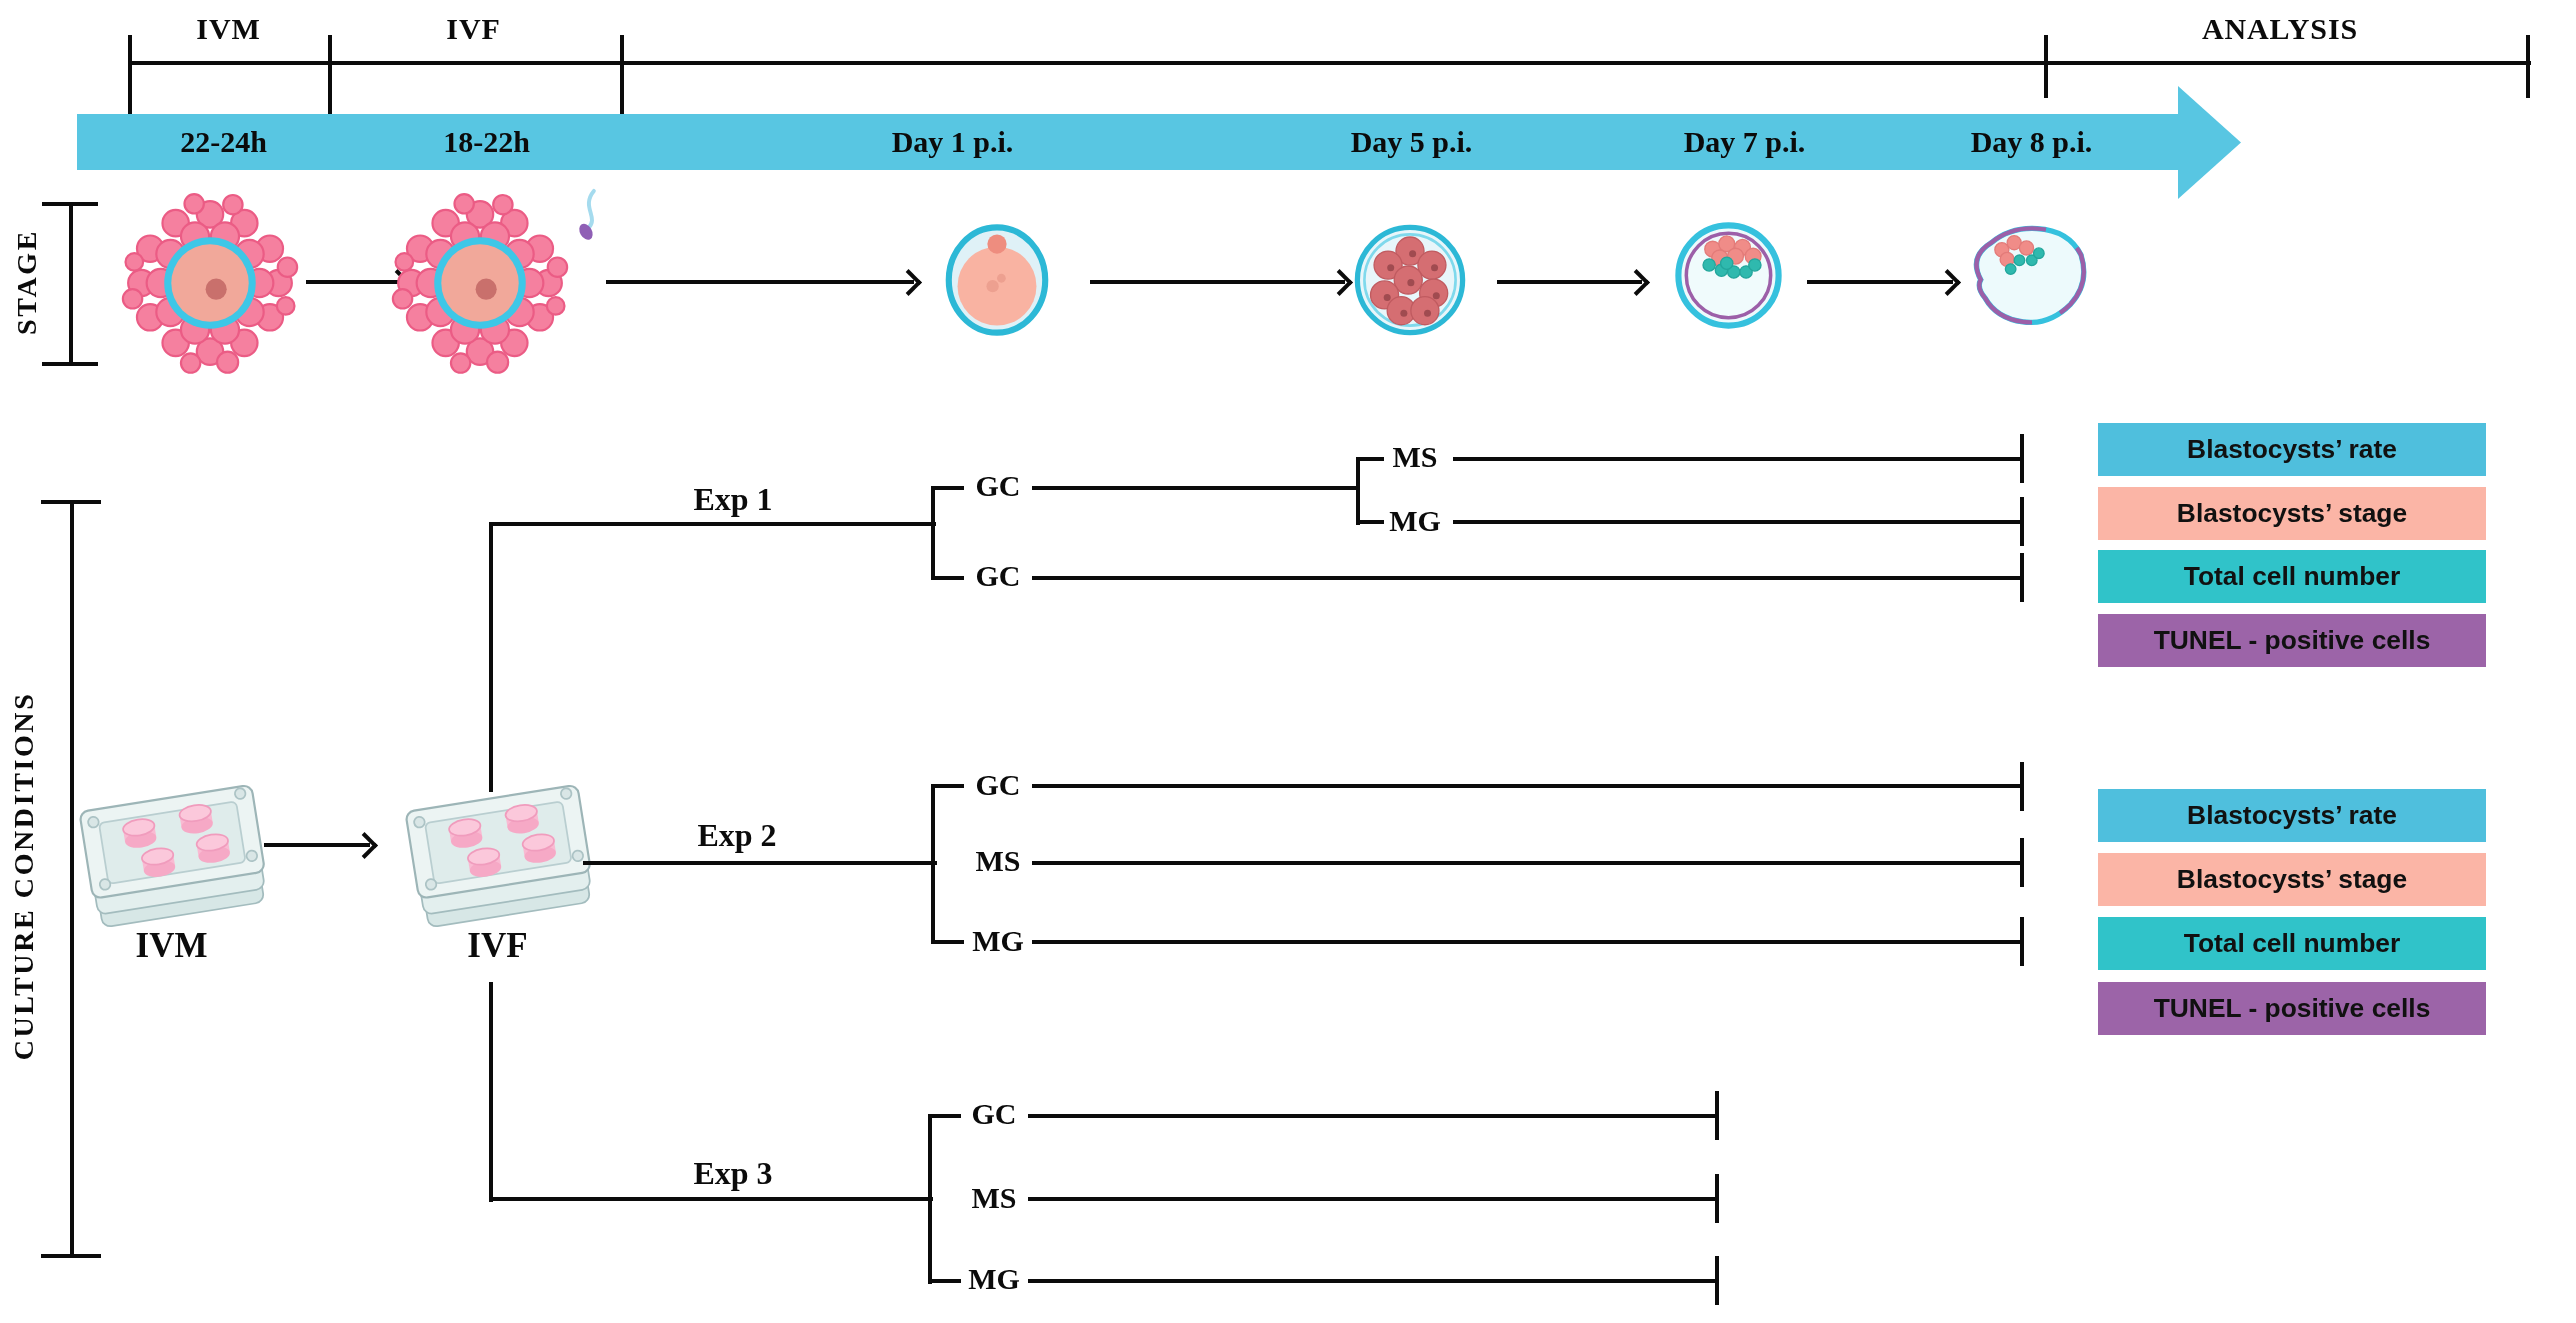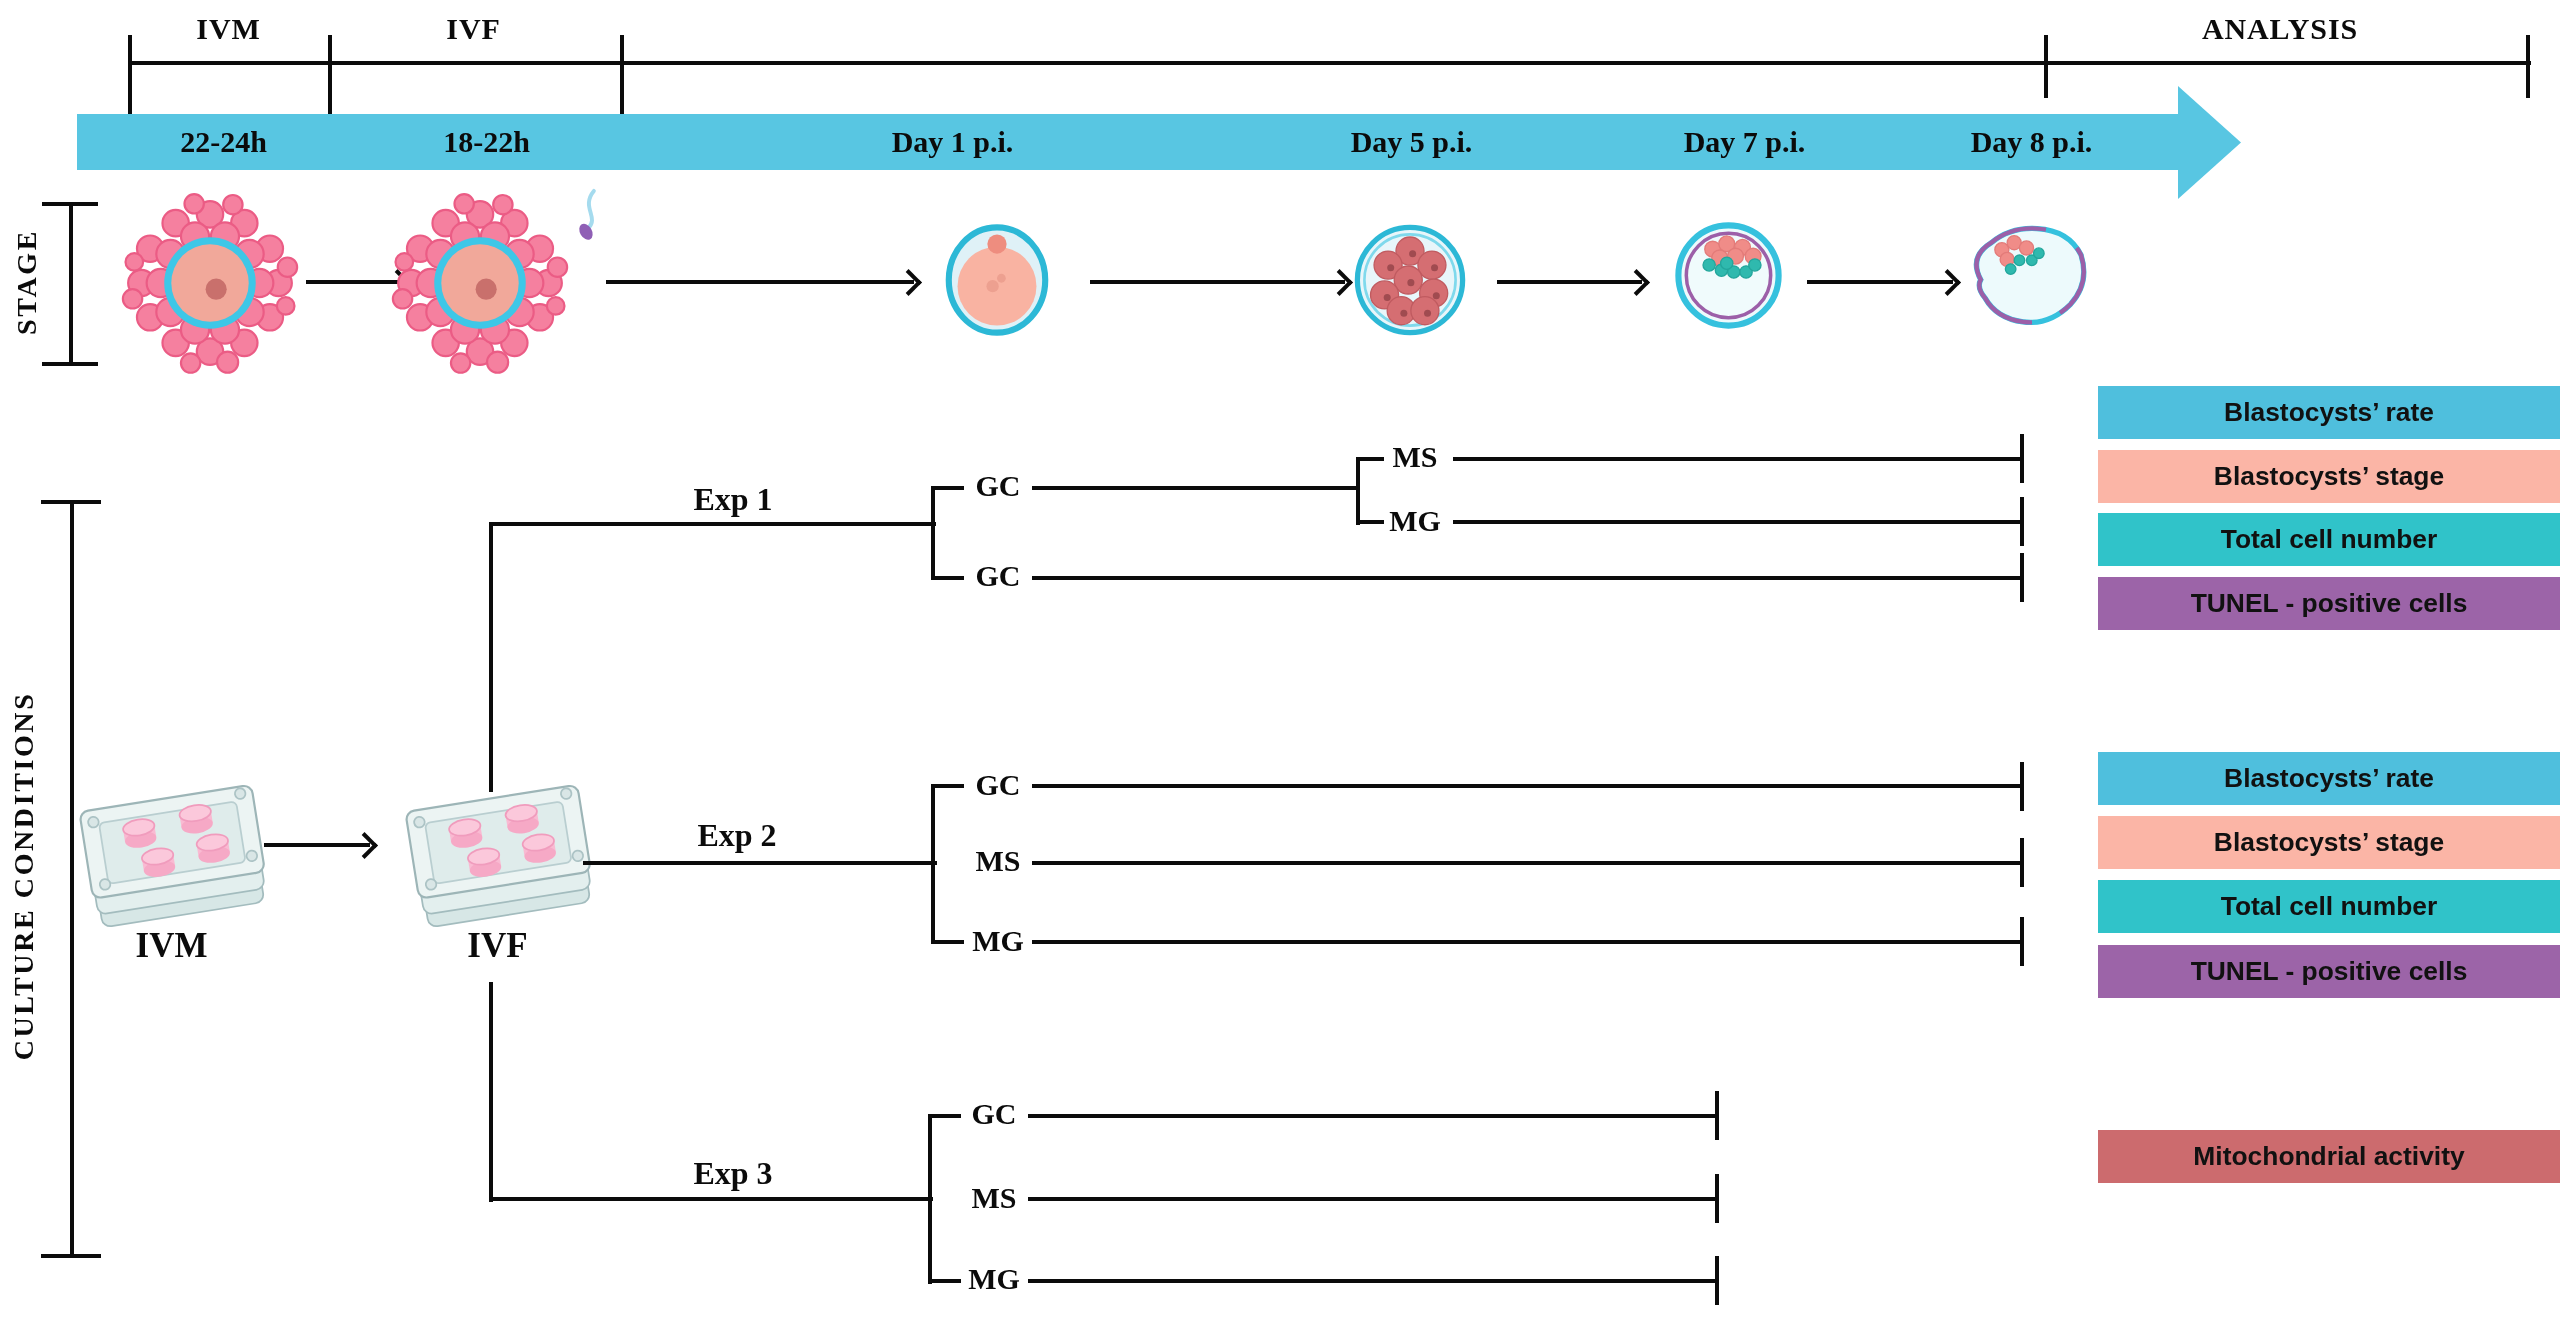--- a/index.html
+++ b/index.html
@@ -12,22 +12,22 @@
   .phase{position:absolute;font-weight:bold;font-size:30px;text-align:center;letter-spacing:0.9px;}
   .barlab{position:absolute;font-weight:bold;font-size:30px;text-align:center;width:229px;}
   .treelab{position:absolute;font-weight:bold;font-size:30px;text-align:center;width:62px;}
   .explab{position:absolute;font-weight:bold;font-size:32px;text-align:center;width:194px;}
   .platelab{position:absolute;font-weight:bold;font-size:35px;text-align:center;width:141px;}
   .vaxis{position:absolute;font-weight:bold;font-size:28px;text-align:center;letter-spacing:2.6px;
          transform:rotate(-90deg);transform-origin:center;white-space:nowrap;}
   .barrow{position:absolute;height:4.4px;background:#0b0b0b;}
   .barrow i{position:absolute;right:-3.5px;top:-7px;width:15px;height:15px;display:block;
             border-top:4.4px solid #0b0b0b;border-right:4.4px solid #0b0b0b;transform:rotate(45deg);}
-  .legend{position:absolute;left:2098px;width:462px;height:53px;line-height:53px;text-align:center;
-          font-family:"Liberation Sans","DejaVu Sans",sans-serif;font-weight:700;font-size:26.4px;color:#111;}
+  .legend{position:absolute;left:2098px;width:388px;height:53px;line-height:53px;text-align:center;
+          font-family:"Liberation Sans","DejaVu Sans",sans-serif;font-weight:700;font-size:26.4px;color:#111;margin-top:37px;}
   .cyanbar{position:absolute;left:77px;top:114px;width:2102px;height:56px;}
   .cyanhead{position:absolute;left:2178px;top:86px;width:63px;height:113px;
             clip-path:polygon(0 0,100% 50%,0 100%);}
   svg{position:absolute;overflow:visible;}
 </style>
 </head>
 <body>
 
 <div id="fig">
 
@@ -303,16 +303,15 @@
   <div class="legend" style="top: 386px; background: rgb(79, 191, 221);">Blastocysts’ rate</div>
   <div class="legend" style="top: 450px; background: rgb(251, 181, 166);">Blastocysts’ stage</div>
   <div class="legend" style="top: 513px; background: rgb(48, 195, 201);">Total cell number</div>
   <div class="legend" style="top: 577px; background: rgb(156, 100, 168);">TUNEL - positive cells</div>
 
   <div class="legend" style="top: 752px; background: rgb(79, 191, 221);">Blastocysts’ rate</div>
   <div class="legend" style="top: 816px; background: rgb(251, 181, 166);">Blastocysts’ stage</div>
   <div class="legend" style="top: 880px; background: rgb(48, 195, 201);">Total cell number</div>
   <div class="legend" style="top: 945px; background: rgb(156, 100, 168);">TUNEL - positive cells</div>
 
-  <div class="legend" style="top: 1130px; background: rgb(204, 107, 110);">Mitochondrial activity</div>
 
 </div>
 
 
 </body></html>

